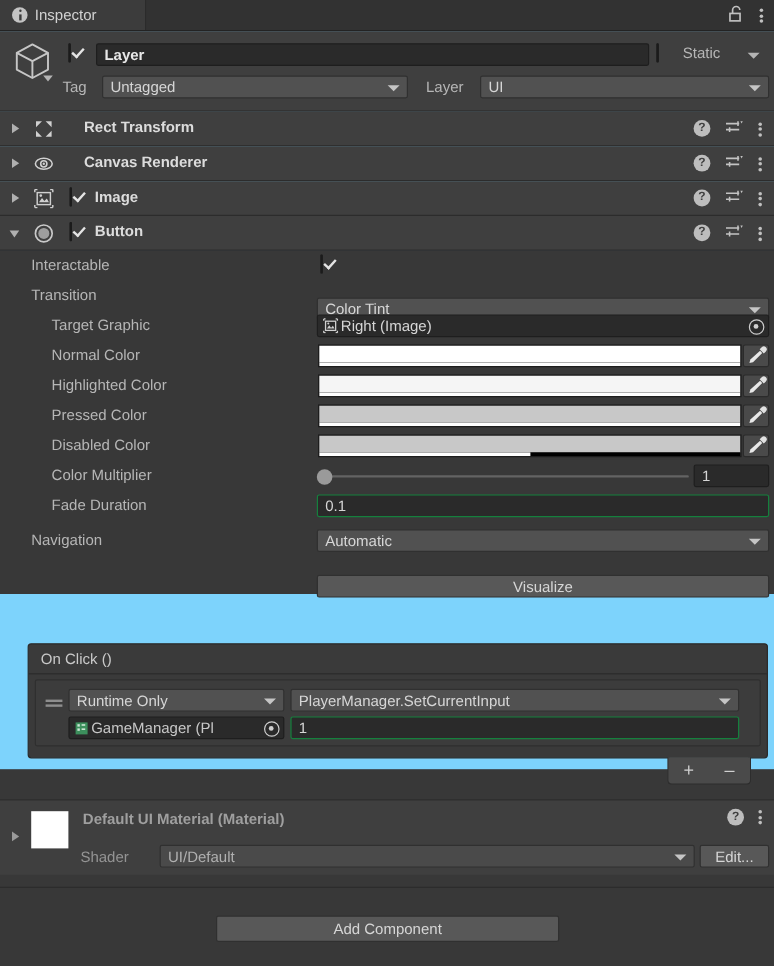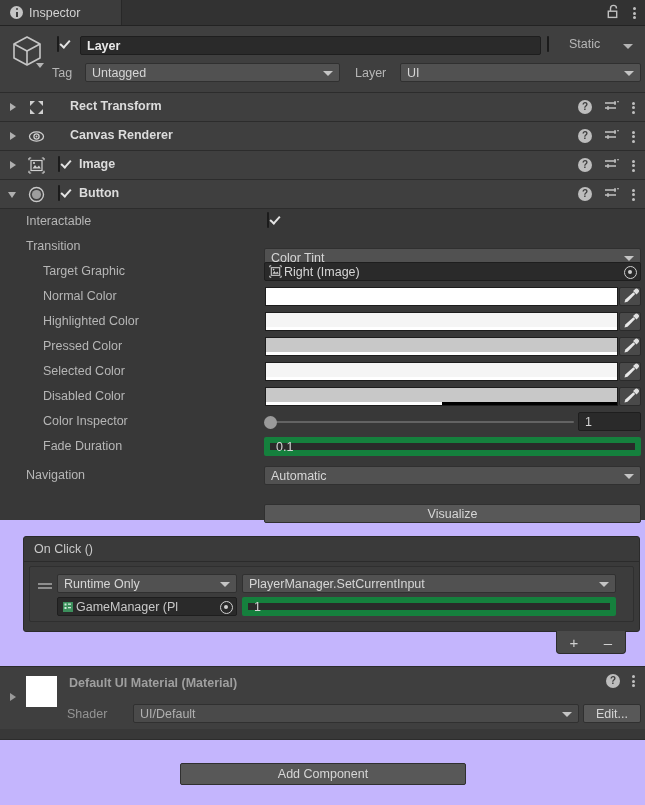--- a/index.html
+++ b/index.html
@@ -4,21 +4,21 @@
 <style>
   html,body{margin:0;padding:0;}
   body{
     width:645px;height:805px;overflow:hidden;
     background:#383838;
     font-family:"Liberation Sans", sans-serif;
     font-size:12px;
     color:#b6b6b6;
     -webkit-font-smoothing:antialiased;
   }
-  .root{position:relative;width:645px;height:805px;background:#c4b5fd;}
+  .root{position:relative;width:645px;height:641px;background:#7dd3fc;}
 
   
   .tabbar{position:relative;height:25px;background:#393939;border-bottom:1px solid #232323;}
   .tab{
     position:absolute;left:0;top:0;height:25px;width:122px;
     background:#3c3c3c;border-right:1px solid #282828;
     display:flex;align-items:center;gap:6px;padding-left:10px;box-sizing:border-box;
   }
   .tab .lbl{color:#d2d2d2;font-size:12.5px;}
   .tabbar-rest{position:absolute;left:122px;top:0;right:0;height:25px;background:#323232;}
@@ -75,21 +75,21 @@
   .comp-right{position:absolute;right:9px;top:0;height:28px;display:flex;align-items:center;gap:12px;}
   .help-ico{width:14px;height:14px;border-radius:50%;background:#bdbdbd;color:#3f3f3f;font-size:10px;font-weight:bold;display:flex;align-items:center;justify-content:center;line-height:1;}
   .preset-ico{width:16px;height:14px;position:relative;}
 
   
   .body{background:#383838;}
   .prop{position:relative;height:25px;}
   .prop .plabel{position:absolute;left:26px;top:5px;font-size:12.5px;color:#b6b6b6;}
   .prop .plabel.ind{left:43px;}
   .textfield{
-    background:#2a2a2a;border:6px solid #15803d;border-radius:2px;height:19px;box-sizing:border-box;
+    background:#2a2a2a;border:1px solid #15803d;border-radius:2px;height:19px;box-sizing:border-box;
     display:flex;align-items:center;padding-left:6px;color:#d6d6d6;font-size:12.5px;
   }
 
   
   .swatch-wrap{position:absolute;left:265px;top:3px;width:376px;height:19px;}
   .swatch{position:absolute;left:0;top:0;width:353px;height:19px;border:1px solid #1d1d1d;box-sizing:border-box;overflow:hidden;}
   .swatch .col{position:absolute;left:0;top:0;right:0;bottom:3px;}
   .swatch .alphabar{position:absolute;left:0;right:0;bottom:0;height:3px;background:#000;}
   .swatch .alphafill{position:absolute;left:0;top:0;bottom:0;background:#fff;}
   .eyedrop{position:absolute;right:0;top:0;width:22px;height:19px;background:#4a4a4a;border:1px solid #2b2b2b;border-radius:2px;box-sizing:border-box;}
@@ -391,58 +391,41 @@
         </div>
         <div class="eyedrop">
           <svg width="20" height="17" viewBox="0 0 20 17">
             <path d="M14 3 L16.5 5.5 M15.2 1.8 a1.8 1.8 0 0 1 2.6 2.6 L16.5 5.7 L13.9 3.1 Z" stroke="#e0e0e0" stroke-width="1.2" fill="#e0e0e0"></path>
             <path d="M13.4 4.3 L15.2 6.1 L7.5 13.8 L4.5 14.6 L5.3 11.6 Z" fill="#e8e8e8"></path>
           </svg>
         </div>
       </div>
     </div>
 
-    <div class="prop">
-      <span class="plabel ind">Selected Color</span>
-      <div class="swatch-wrap">
-        <div class="swatch">
-          <div class="col" style="background:#F5F5F5"></div>
-          <div class="alphabar">
-              <div class="alphafill" style="width:100%"></div>
-            </div>
-        </div>
-        <div class="eyedrop">
-          <svg width="20" height="17" viewBox="0 0 20 17">
-            <path d="M14 3 L16.5 5.5 M15.2 1.8 a1.8 1.8 0 0 1 2.6 2.6 L16.5 5.7 L13.9 3.1 Z" stroke="#e0e0e0" stroke-width="1.2" fill="#e0e0e0"></path>
-            <path d="M13.4 4.3 L15.2 6.1 L7.5 13.8 L4.5 14.6 L5.3 11.6 Z" fill="#e8e8e8"></path>
-          </svg>
-        </div>
-      </div>
-    </div>
 
     <div class="prop">
       <span class="plabel ind">Disabled Color</span>
       <div class="swatch-wrap">
         <div class="swatch">
           <div class="col" style="background:#C8C8C8"></div>
           <div class="alphabar">
               <div class="alphafill" style="width:50%"></div>
             </div>
         </div>
         <div class="eyedrop">
           <svg width="20" height="17" viewBox="0 0 20 17">
             <path d="M14 3 L16.5 5.5 M15.2 1.8 a1.8 1.8 0 0 1 2.6 2.6 L16.5 5.7 L13.9 3.1 Z" stroke="#e0e0e0" stroke-width="1.2" fill="#e0e0e0"></path>
             <path d="M13.4 4.3 L15.2 6.1 L7.5 13.8 L4.5 14.6 L5.3 11.6 Z" fill="#e8e8e8"></path>
           </svg>
         </div>
       </div>
     </div>
 
     <div class="prop">
-      <span class="plabel ind">Color Inspector</span>
+      <span class="plabel ind">Color Multiplier</span>
       <div class="slider"></div>
       <div class="slider-knob"></div>
       <div class="slider-val">
         <span>1</span>
       </div>
     </div>
 
     <div class="prop">
       <span class="plabel ind">Fade Duration</span>
       <div class="textfield" style="position:absolute;left:264px;top:3px;width:377px;">

